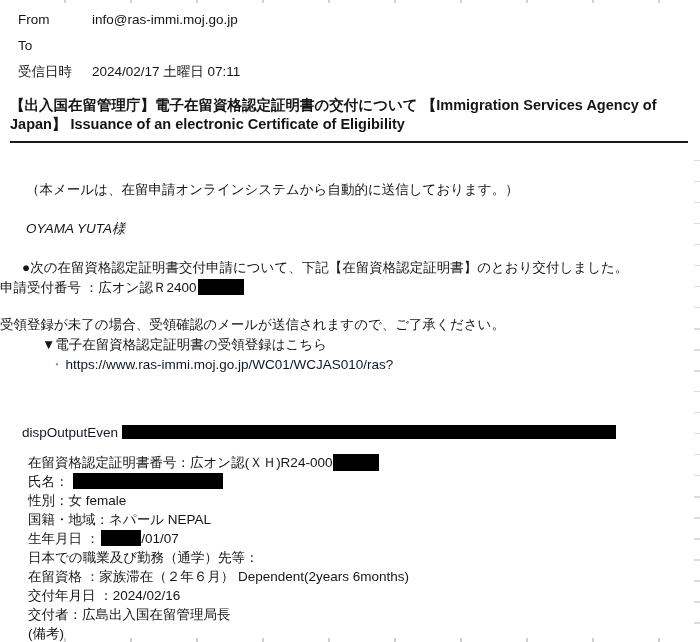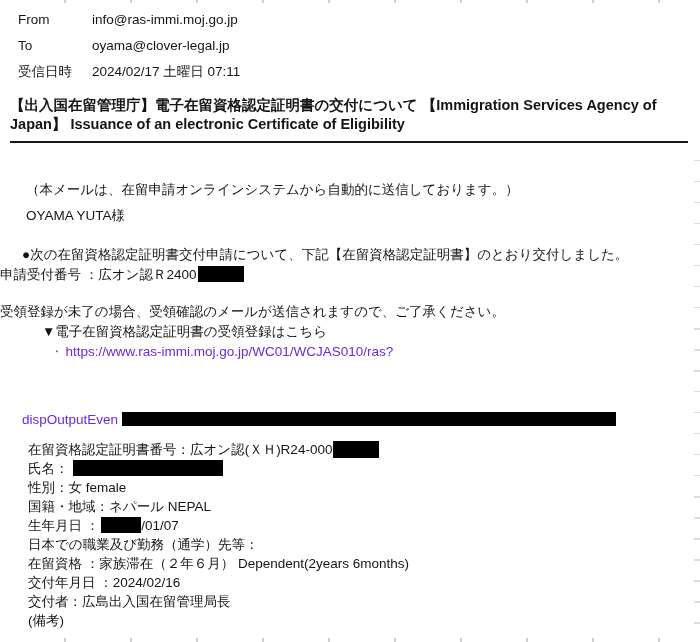--- a/index.html
+++ b/index.html
@@ -41,34 +41,34 @@
     margin: 7px 12px 0 10px;
     border: none;
     border-top: 2.5px solid #1a1a1a;
     height: 0;
   }
 
   .bodytext { font-size: 13.5px; }
   .line { line-height: 20px; white-space: nowrap; }
 
   .auto-notice   { margin: 37px 0 0 26px; }
-  .recipient     { margin: 6px 0 0 26px; }
+  .recipient     { margin: 19px 0 0 26px; font-style: italic; }
 
   .block-b1 { margin-top: 19px; }
   .block-b2 { margin-top: 17px; }
   .ind-bullet { margin-left: 22px; }
   .ind-sub    { }
   .ind-tri    { margin-left: 42px; }
   .ind-link   { margin-left: 50px; }
   .ind-wrap   { margin-left: 22px; margin-top: 48px; }
 
   .cert { margin-top: 10px; }
   .cert .line { line-height: 19px; margin-left: 28px; }
 
-  a.maillink { color: #6d28d9; text-decoration: none; cursor: pointer; }
+  a.maillink { color: #0f172a; text-decoration: none; cursor: pointer; }
   .dot-prefix { color: #5f7f9f; margin-right: 2px; }
 
   .redact { display: inline-block; background: #000; vertical-align: -3px; }
   .redact-receipt { width: 46px;  height: 16px; margin-left: 2px; }
   .redact-url     { width: 494px; height: 14px; margin-left: 4px; vertical-align: -2px; }
   .redact-number  { width: 46px;  height: 17px; margin-left: 1px; vertical-align: -4px; }
   .redact-name    { width: 150px; height: 16px; margin-left: 4px; }
   .redact-birth   { width: 40px;  height: 16px; margin-left: 2px; }
 </style>
 </head>
@@ -78,21 +78,20 @@
 <div class="right-ticks"></div>
 <div class="bottom-ticks"></div>
 
 <div class="hdr">
   <div class="hdr-row">
     <span class="hdr-label">From</span>
     <span>info@ras-immi.moj.go.jp</span>
   </div>
   <div class="hdr-row">
     <span class="hdr-label">To</span>
-    <span>oyama@clover-legal.jp</span>
   </div>
   <div class="hdr-row">
     <span class="hdr-label">受信日時</span>
     <span>2024/02/17 土曜日 07:11</span>
   </div>
 </div>
 
 <div class="subject">【出入国在留管理庁】電子在留資格認定証明書の交付について 【Immigration Services Agency of Japan】 Issuance of an electronic Certificate of Eligibility</div>
 
 <hr class="rule">

